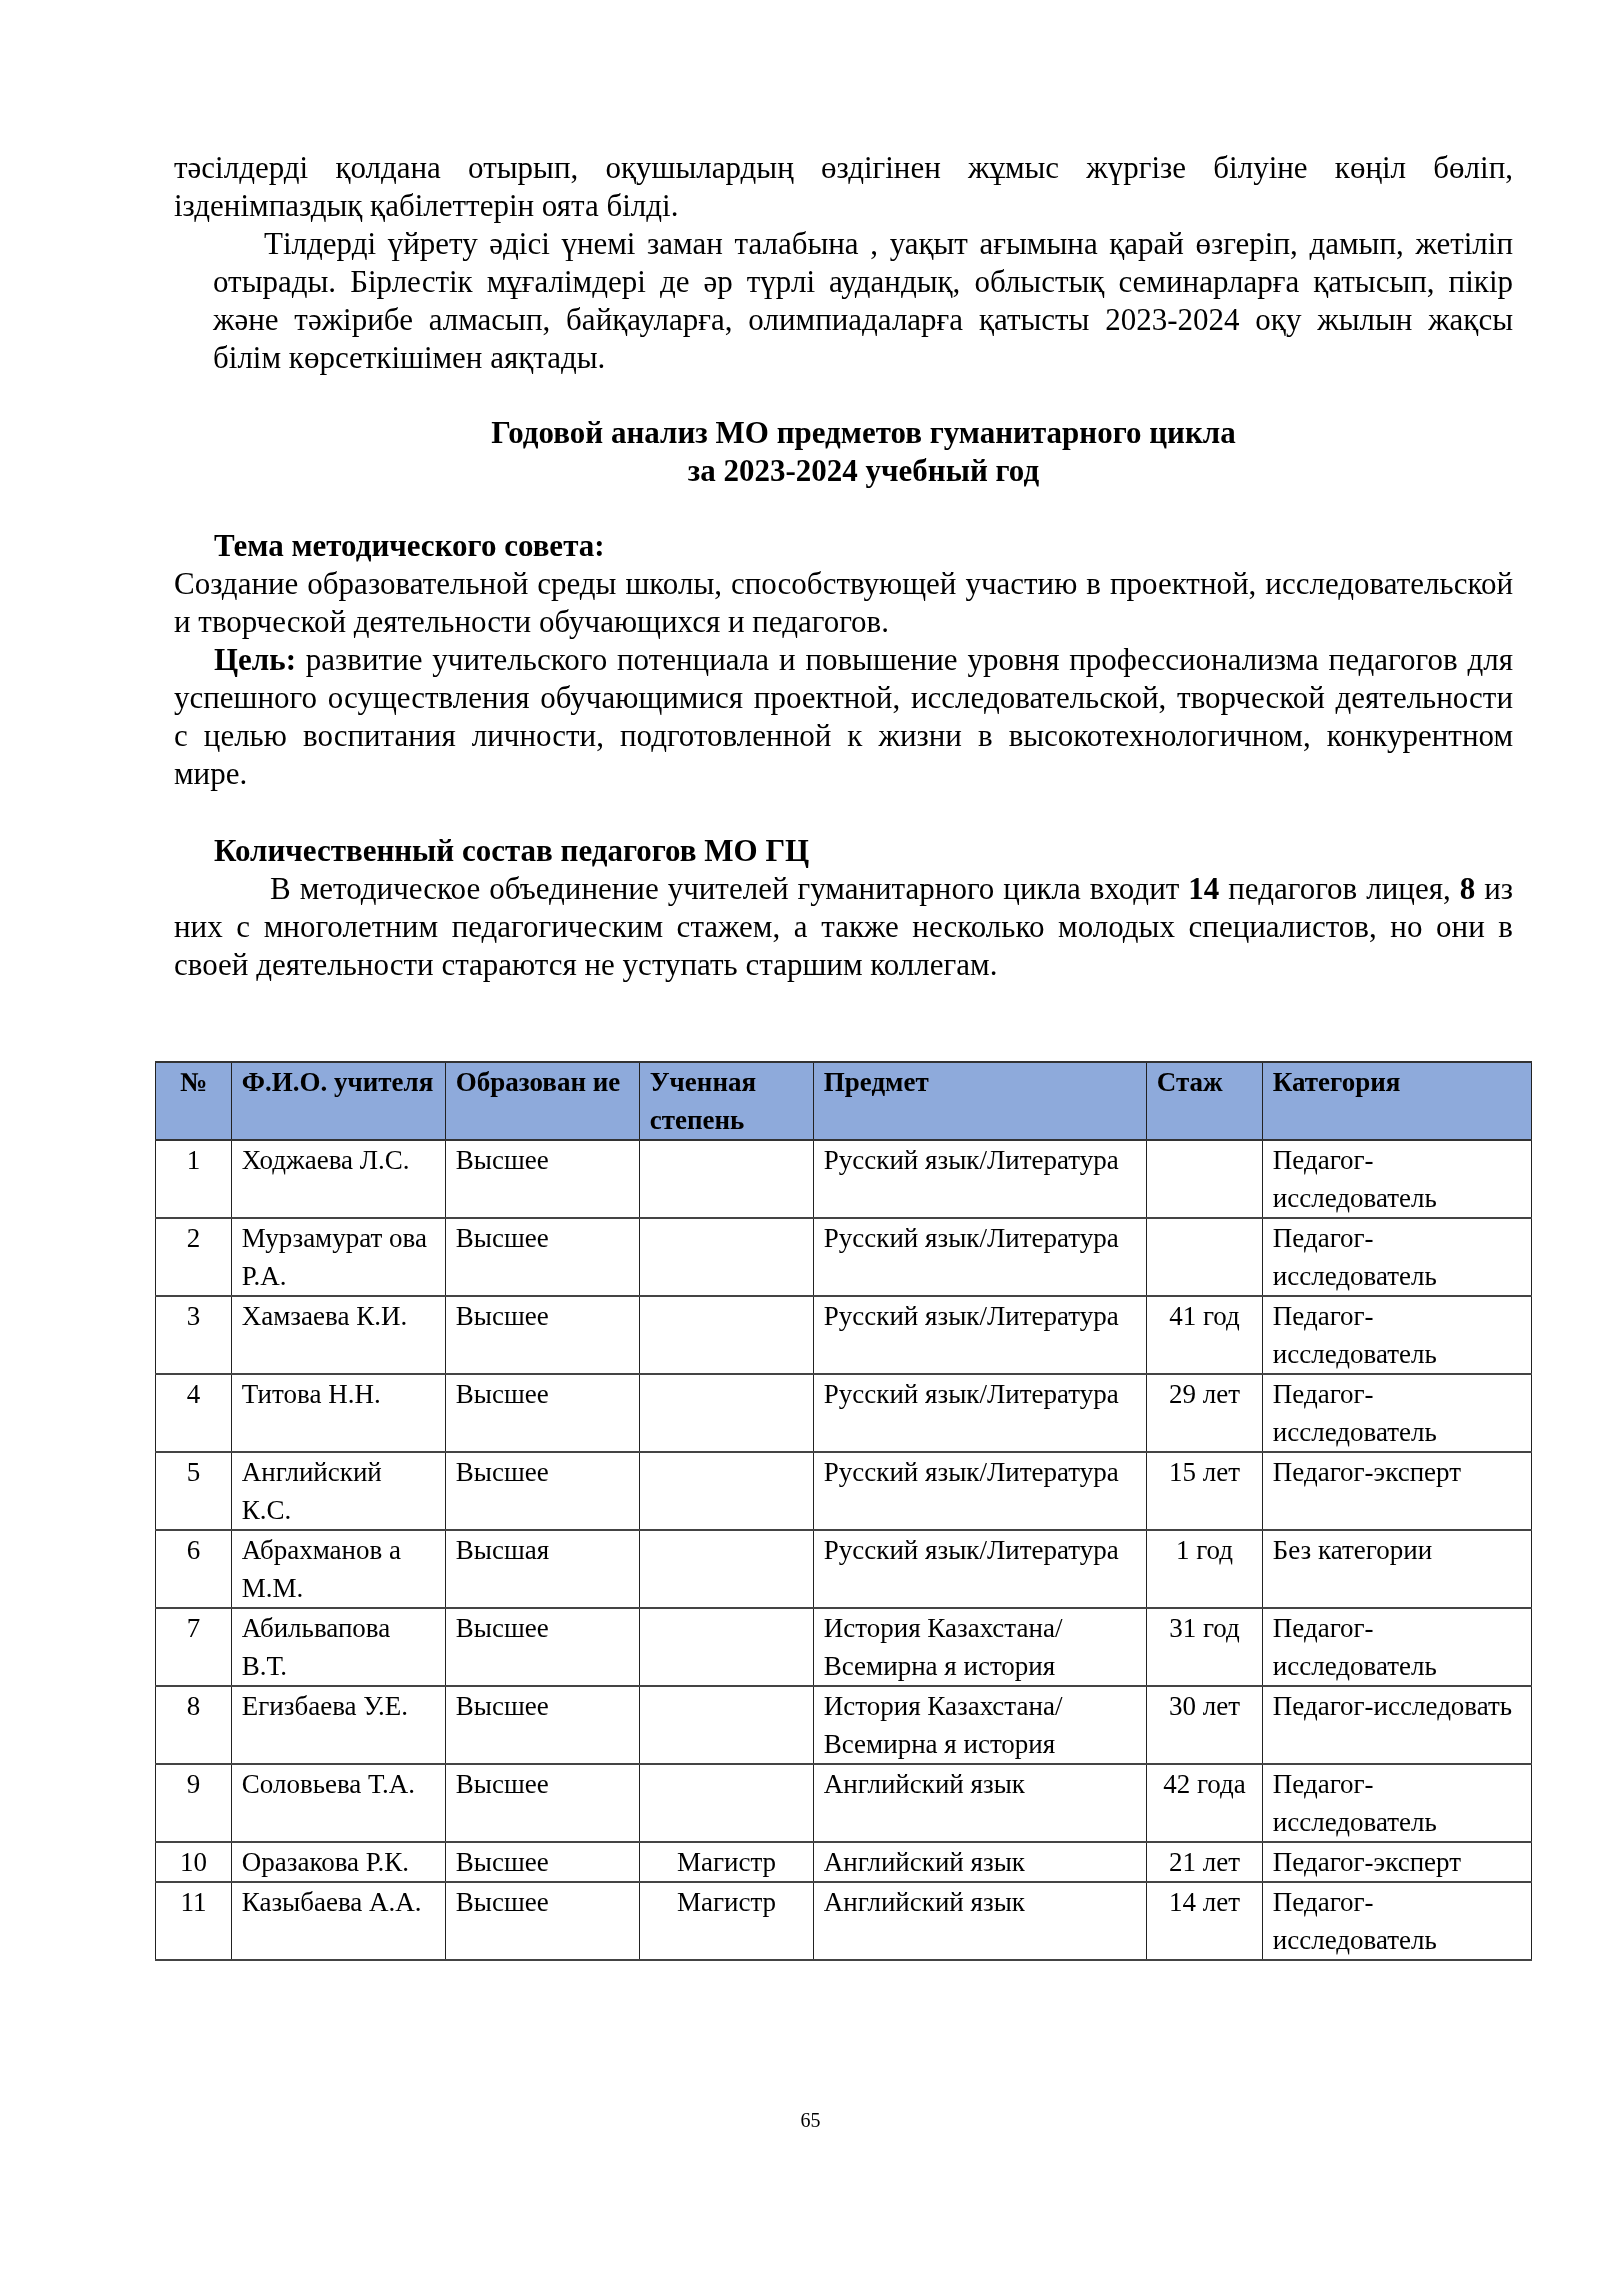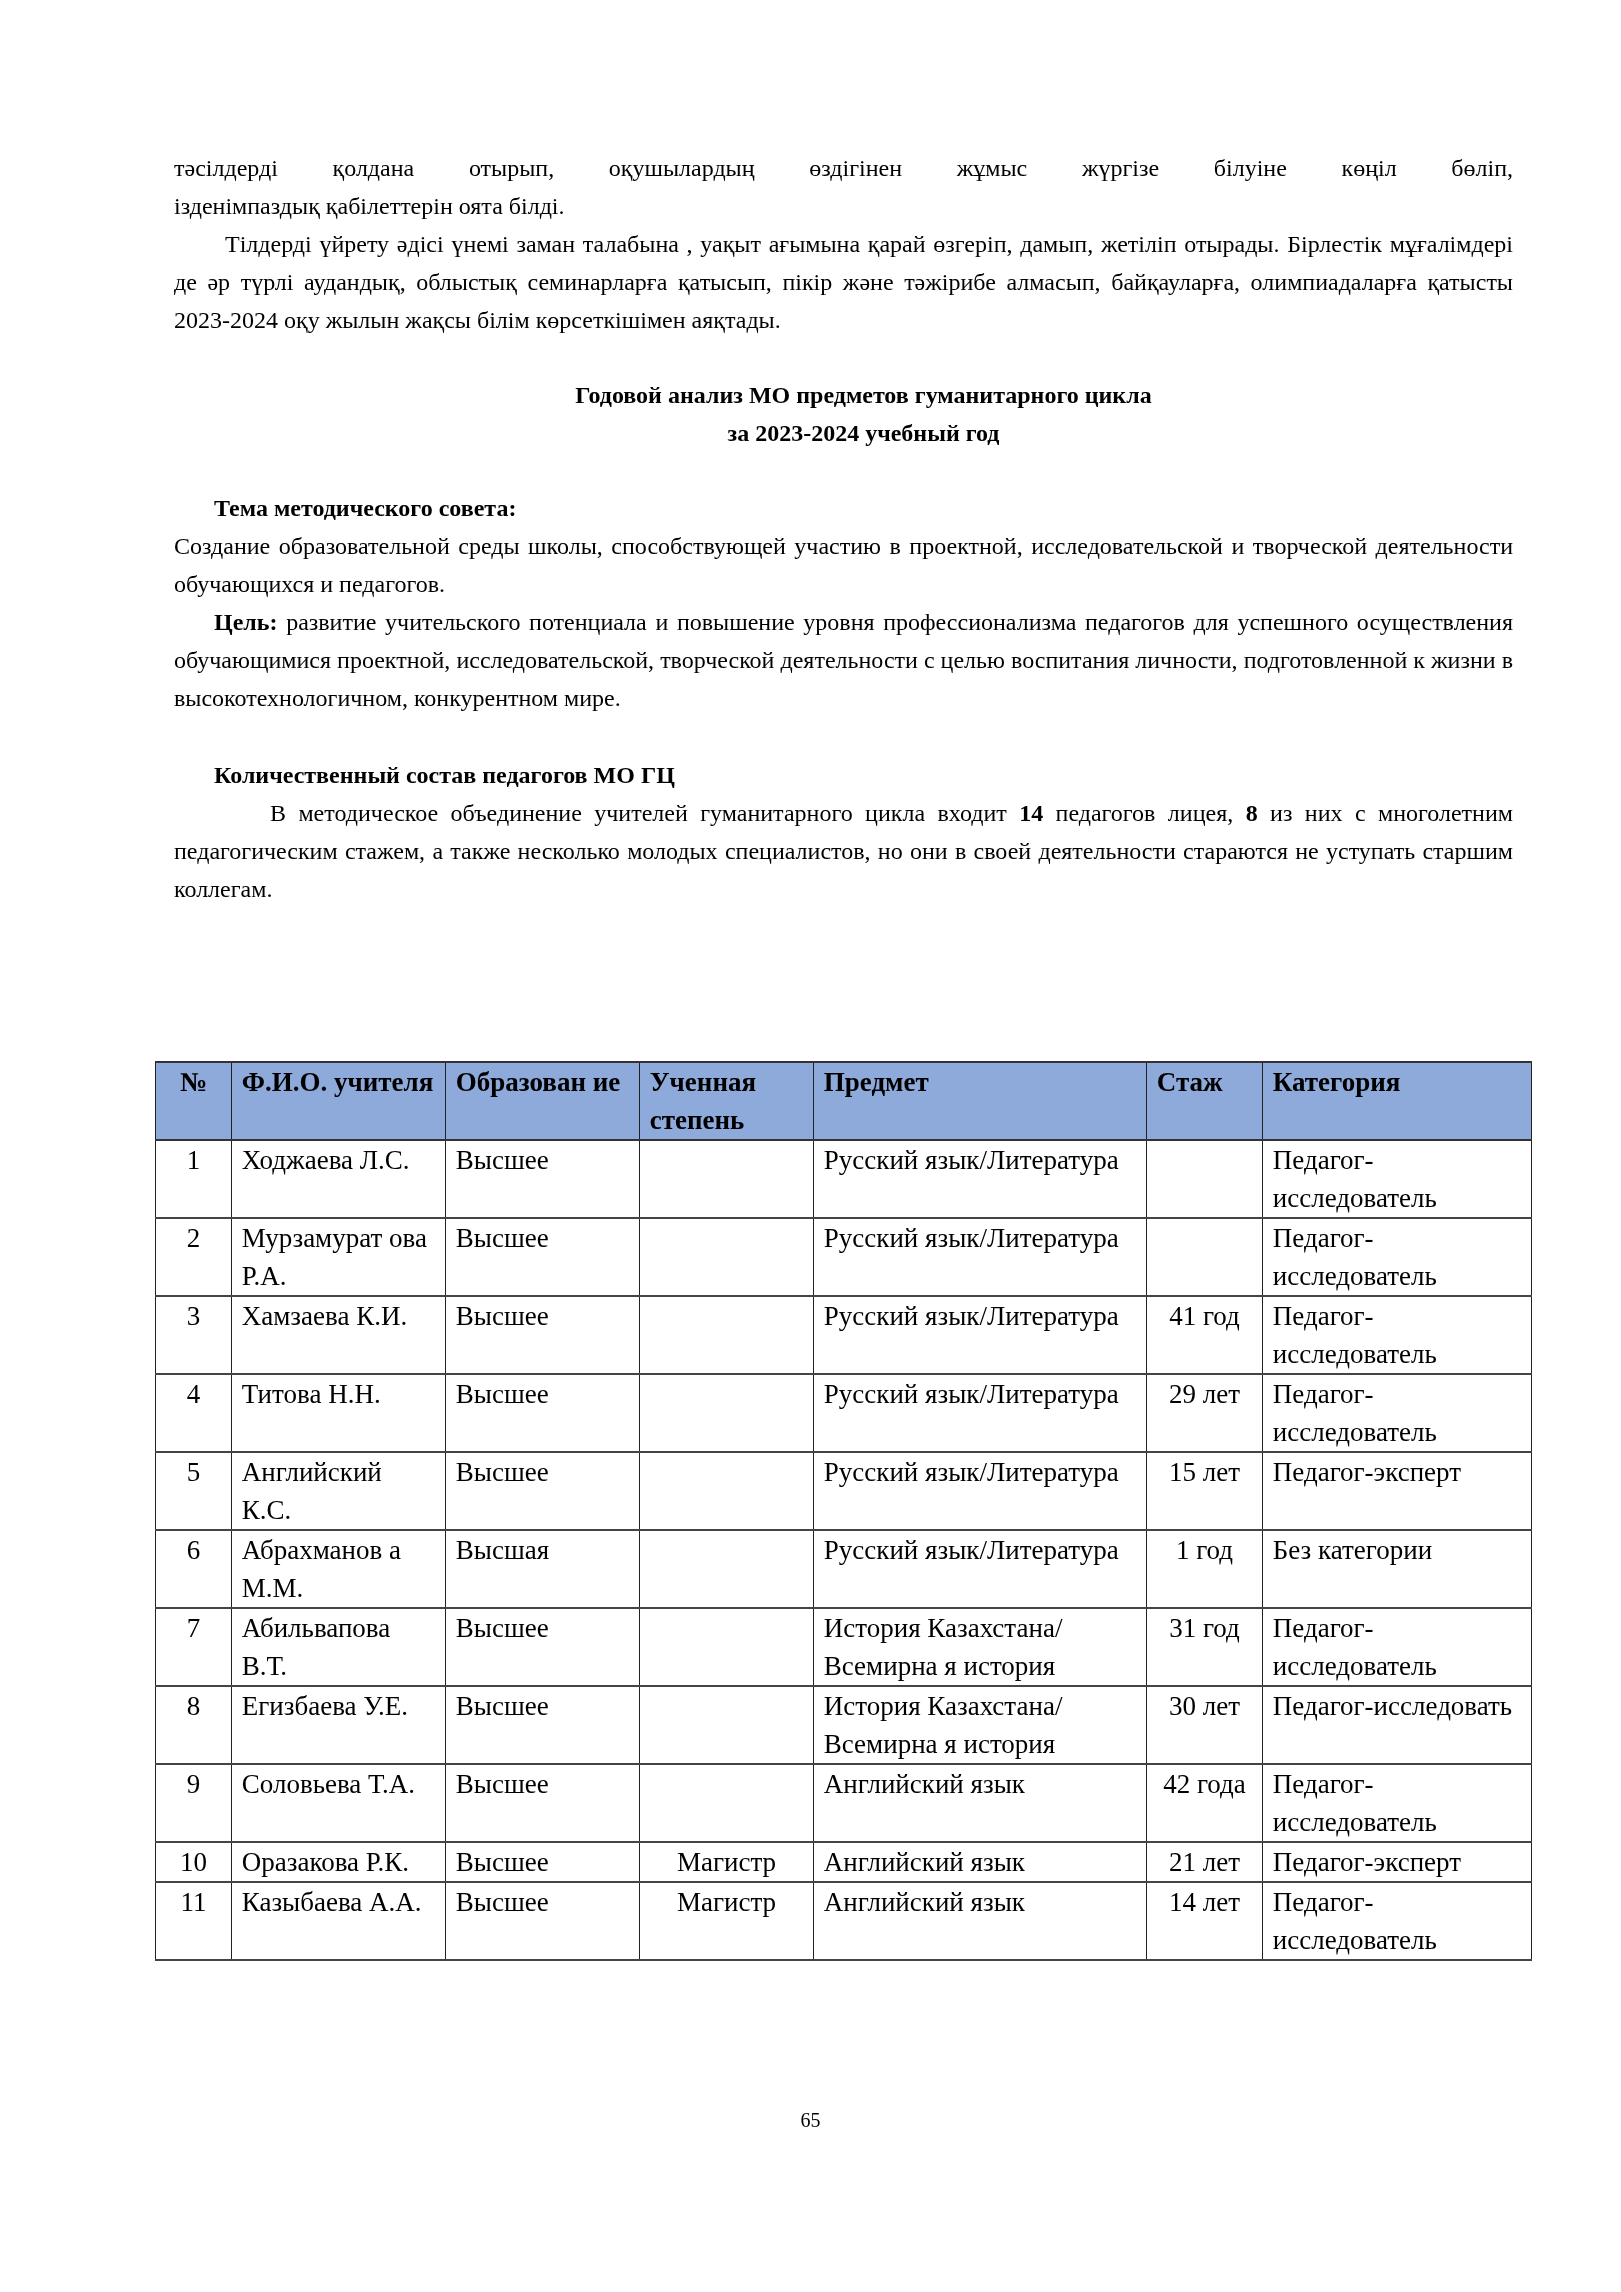--- a/index.html
+++ b/index.html
@@ -10,24 +10,24 @@
       font-family: "Liberation Serif", "DejaVu Serif", serif;
       color: #000;
       overflow: hidden;
     }
     .page {
       position: absolute;
       left: 174px;
       top: 149px;
       width: 1339px;
     }
-    p, .line { margin: 0; font-size: 24px; line-height: 38px; }
+    p, .line { margin: 0; font-size: 31px; line-height: 38px; }
     .justify { text-align: justify; text-align-last: left; }
     .justify-all { text-align: justify; text-align-last: justify; }
-    .indent { text-indent: 51px; }
+    .indent { text-indent: 51px; margin-left: 39px; }
     .indent2 { text-indent: 96px; }
     .center { text-align: center; }
     .bold { font-weight: bold; margin-left: 40px; }
     .gap-title { height: 37px; }
     .gap-sec { height: 37px; }
     .gap-sec2 { height: 39px; }
 
     table.staff {
       position: absolute;
       left: 155px;

